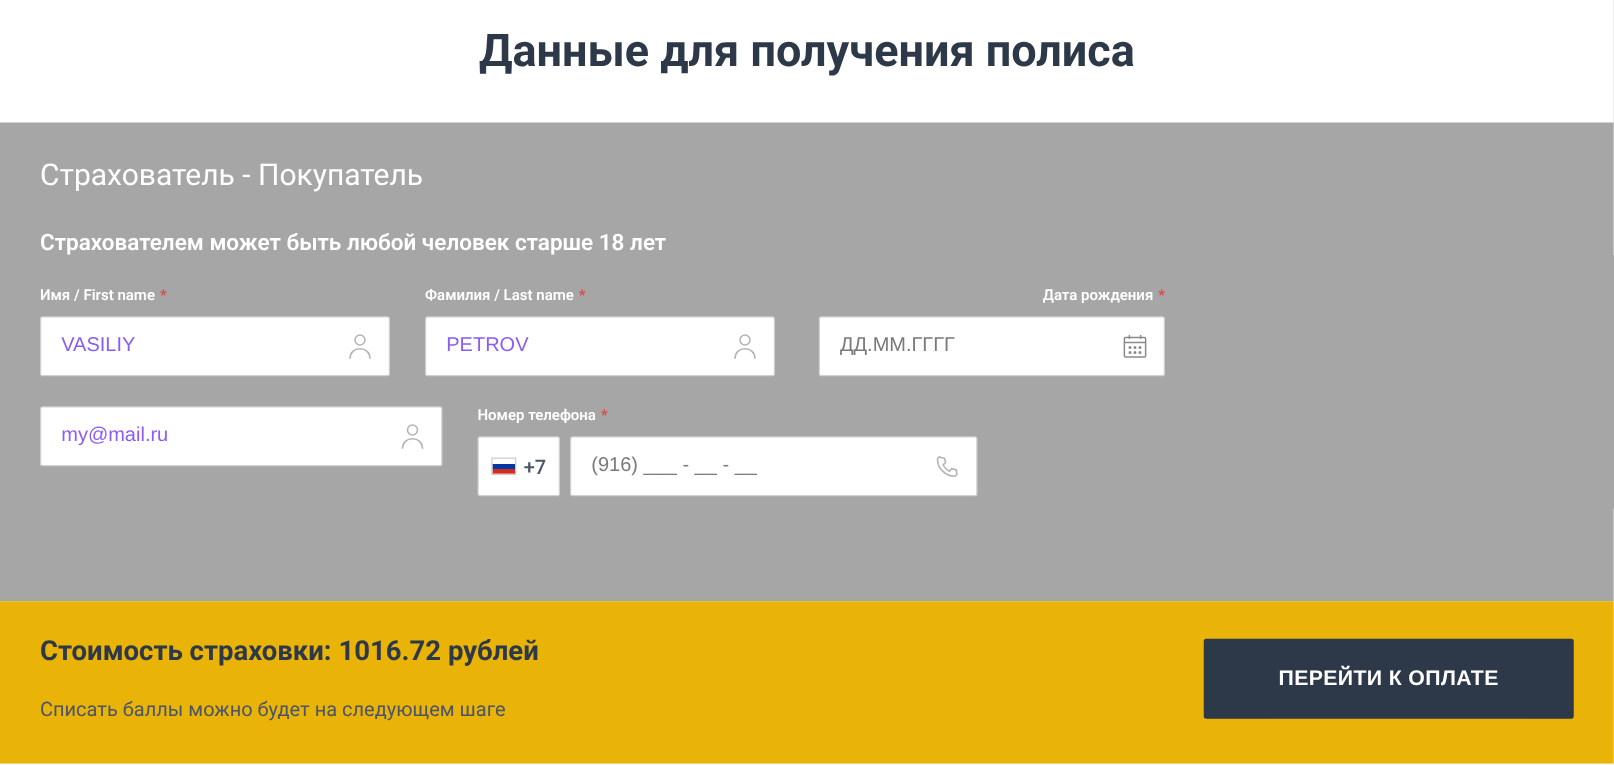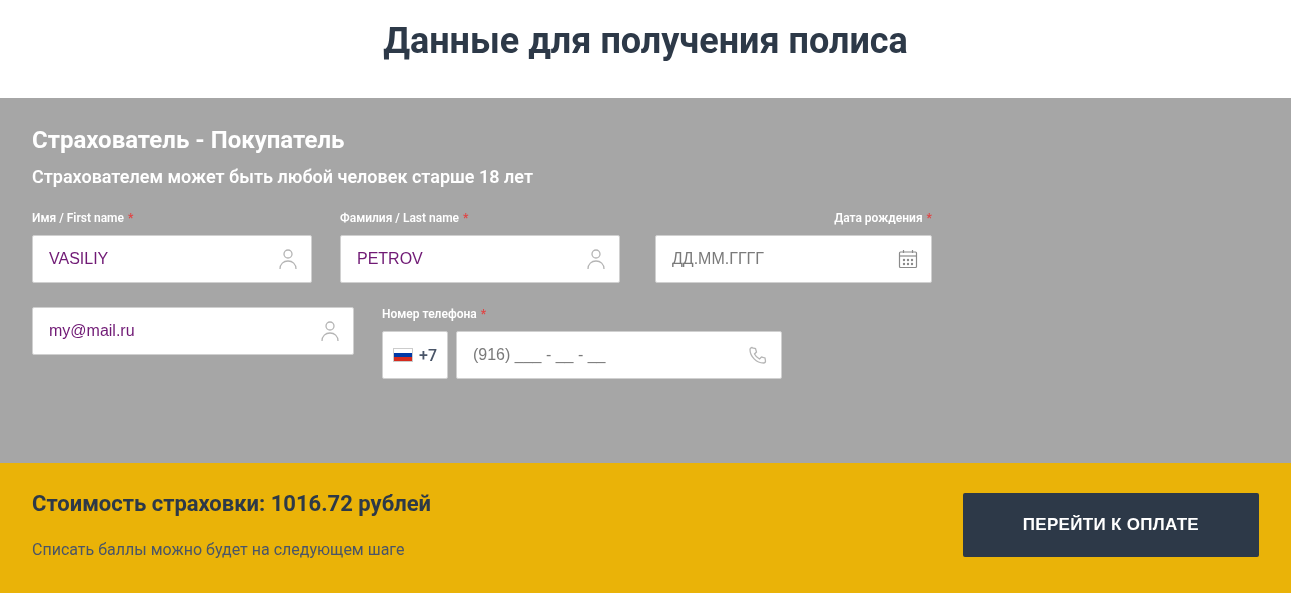--- a/index.html
+++ b/index.html
@@ -19,22 +19,22 @@
     color: #2d3948;
     padding: 20px 0 36px 0;
   }
   .form-panel {
     background: #a6a6a6;
     padding: 28px 32px 60px 32px;
   }
   .section-title {
     color: #ffffff;
     font-size: 24px;
-    font-weight: 700;
-    margin-bottom: 12px;
+    font-weight: 400;
+    margin-bottom: 30px;
   }
   .section-subtitle {
     color: #ffffff;
     font-size: 18px;
     font-weight: 600;
     margin-bottom: 24px;
   }
   .form-row {
     display: flex;
     gap: 28px;
@@ -66,21 +66,21 @@
     border: 1px solid #d0d0d0;
     border-radius: 2px;
     height: 48px;
   }
   .input-wrap input {
     flex: 1;
     border: none;
     outline: none;
     padding: 0 16px;
     font-size: 16px;
-    color: #701a75;
+    color: #8b5cf6;
     background: transparent;
     height: 100%;
   }
   .input-wrap input::placeholder {
     color: #7a7a7a;
   }
   .input-icon {
     width: 36px;
     display: flex;
     align-items: center;

